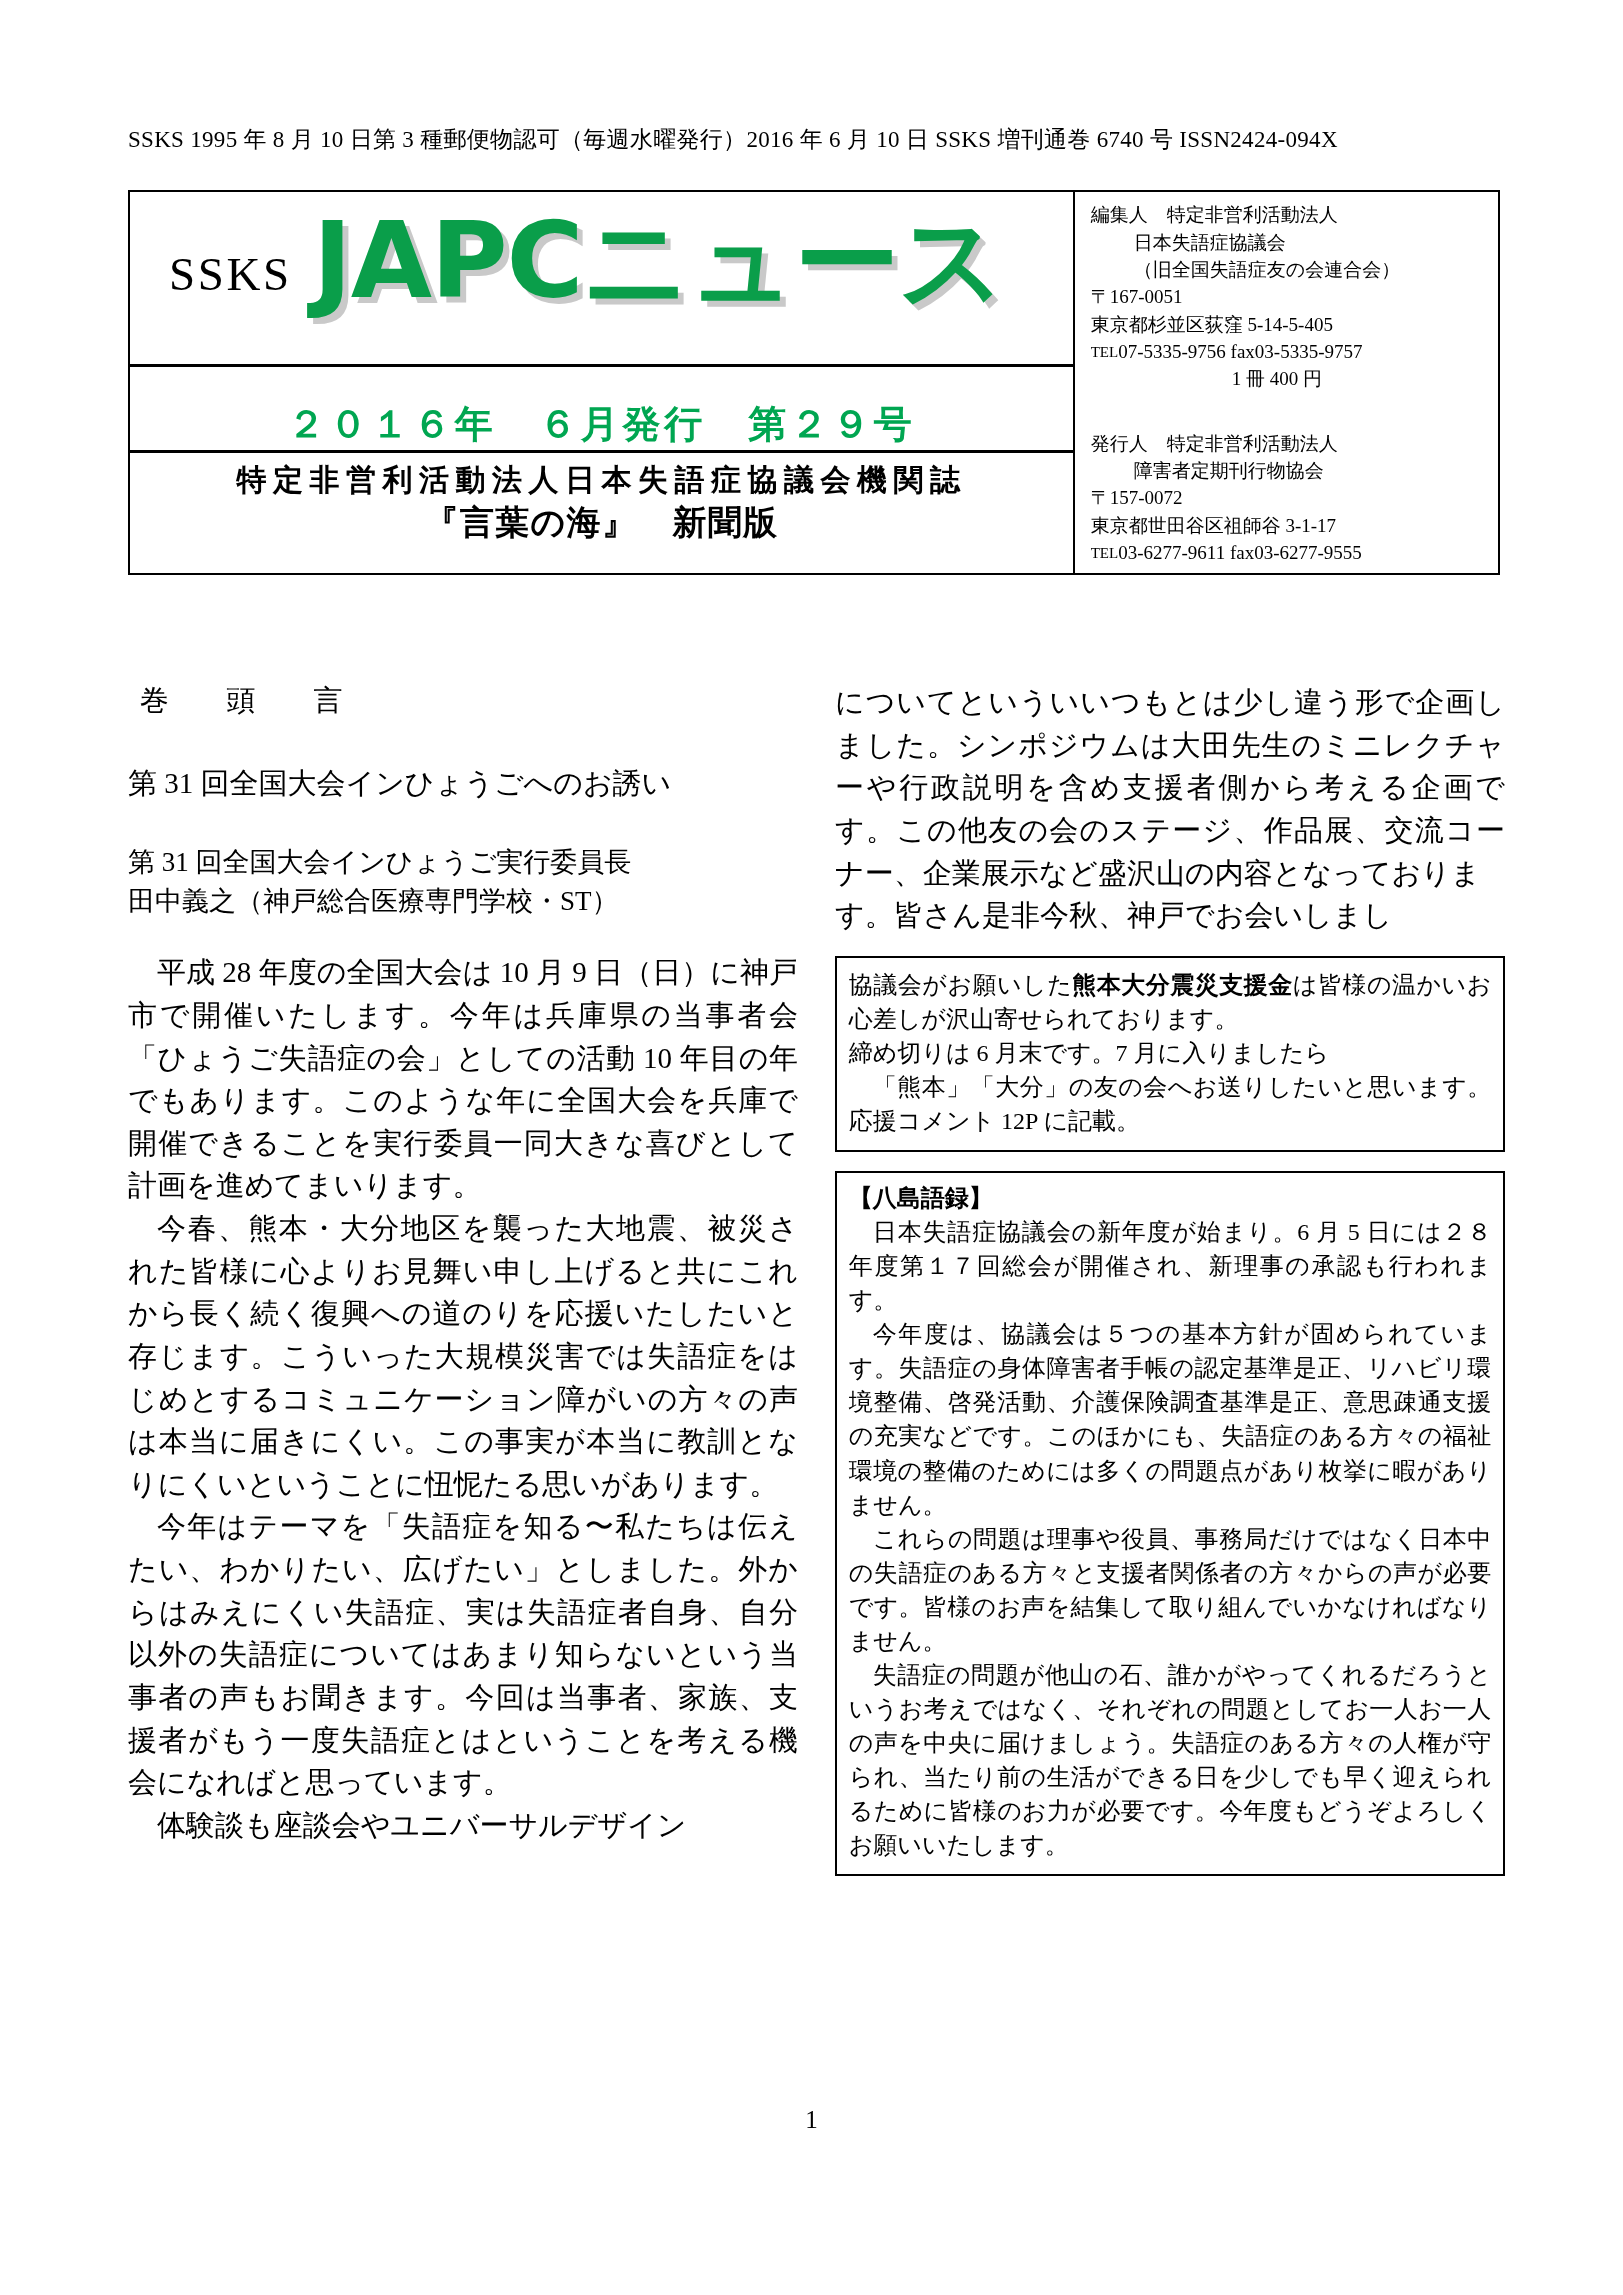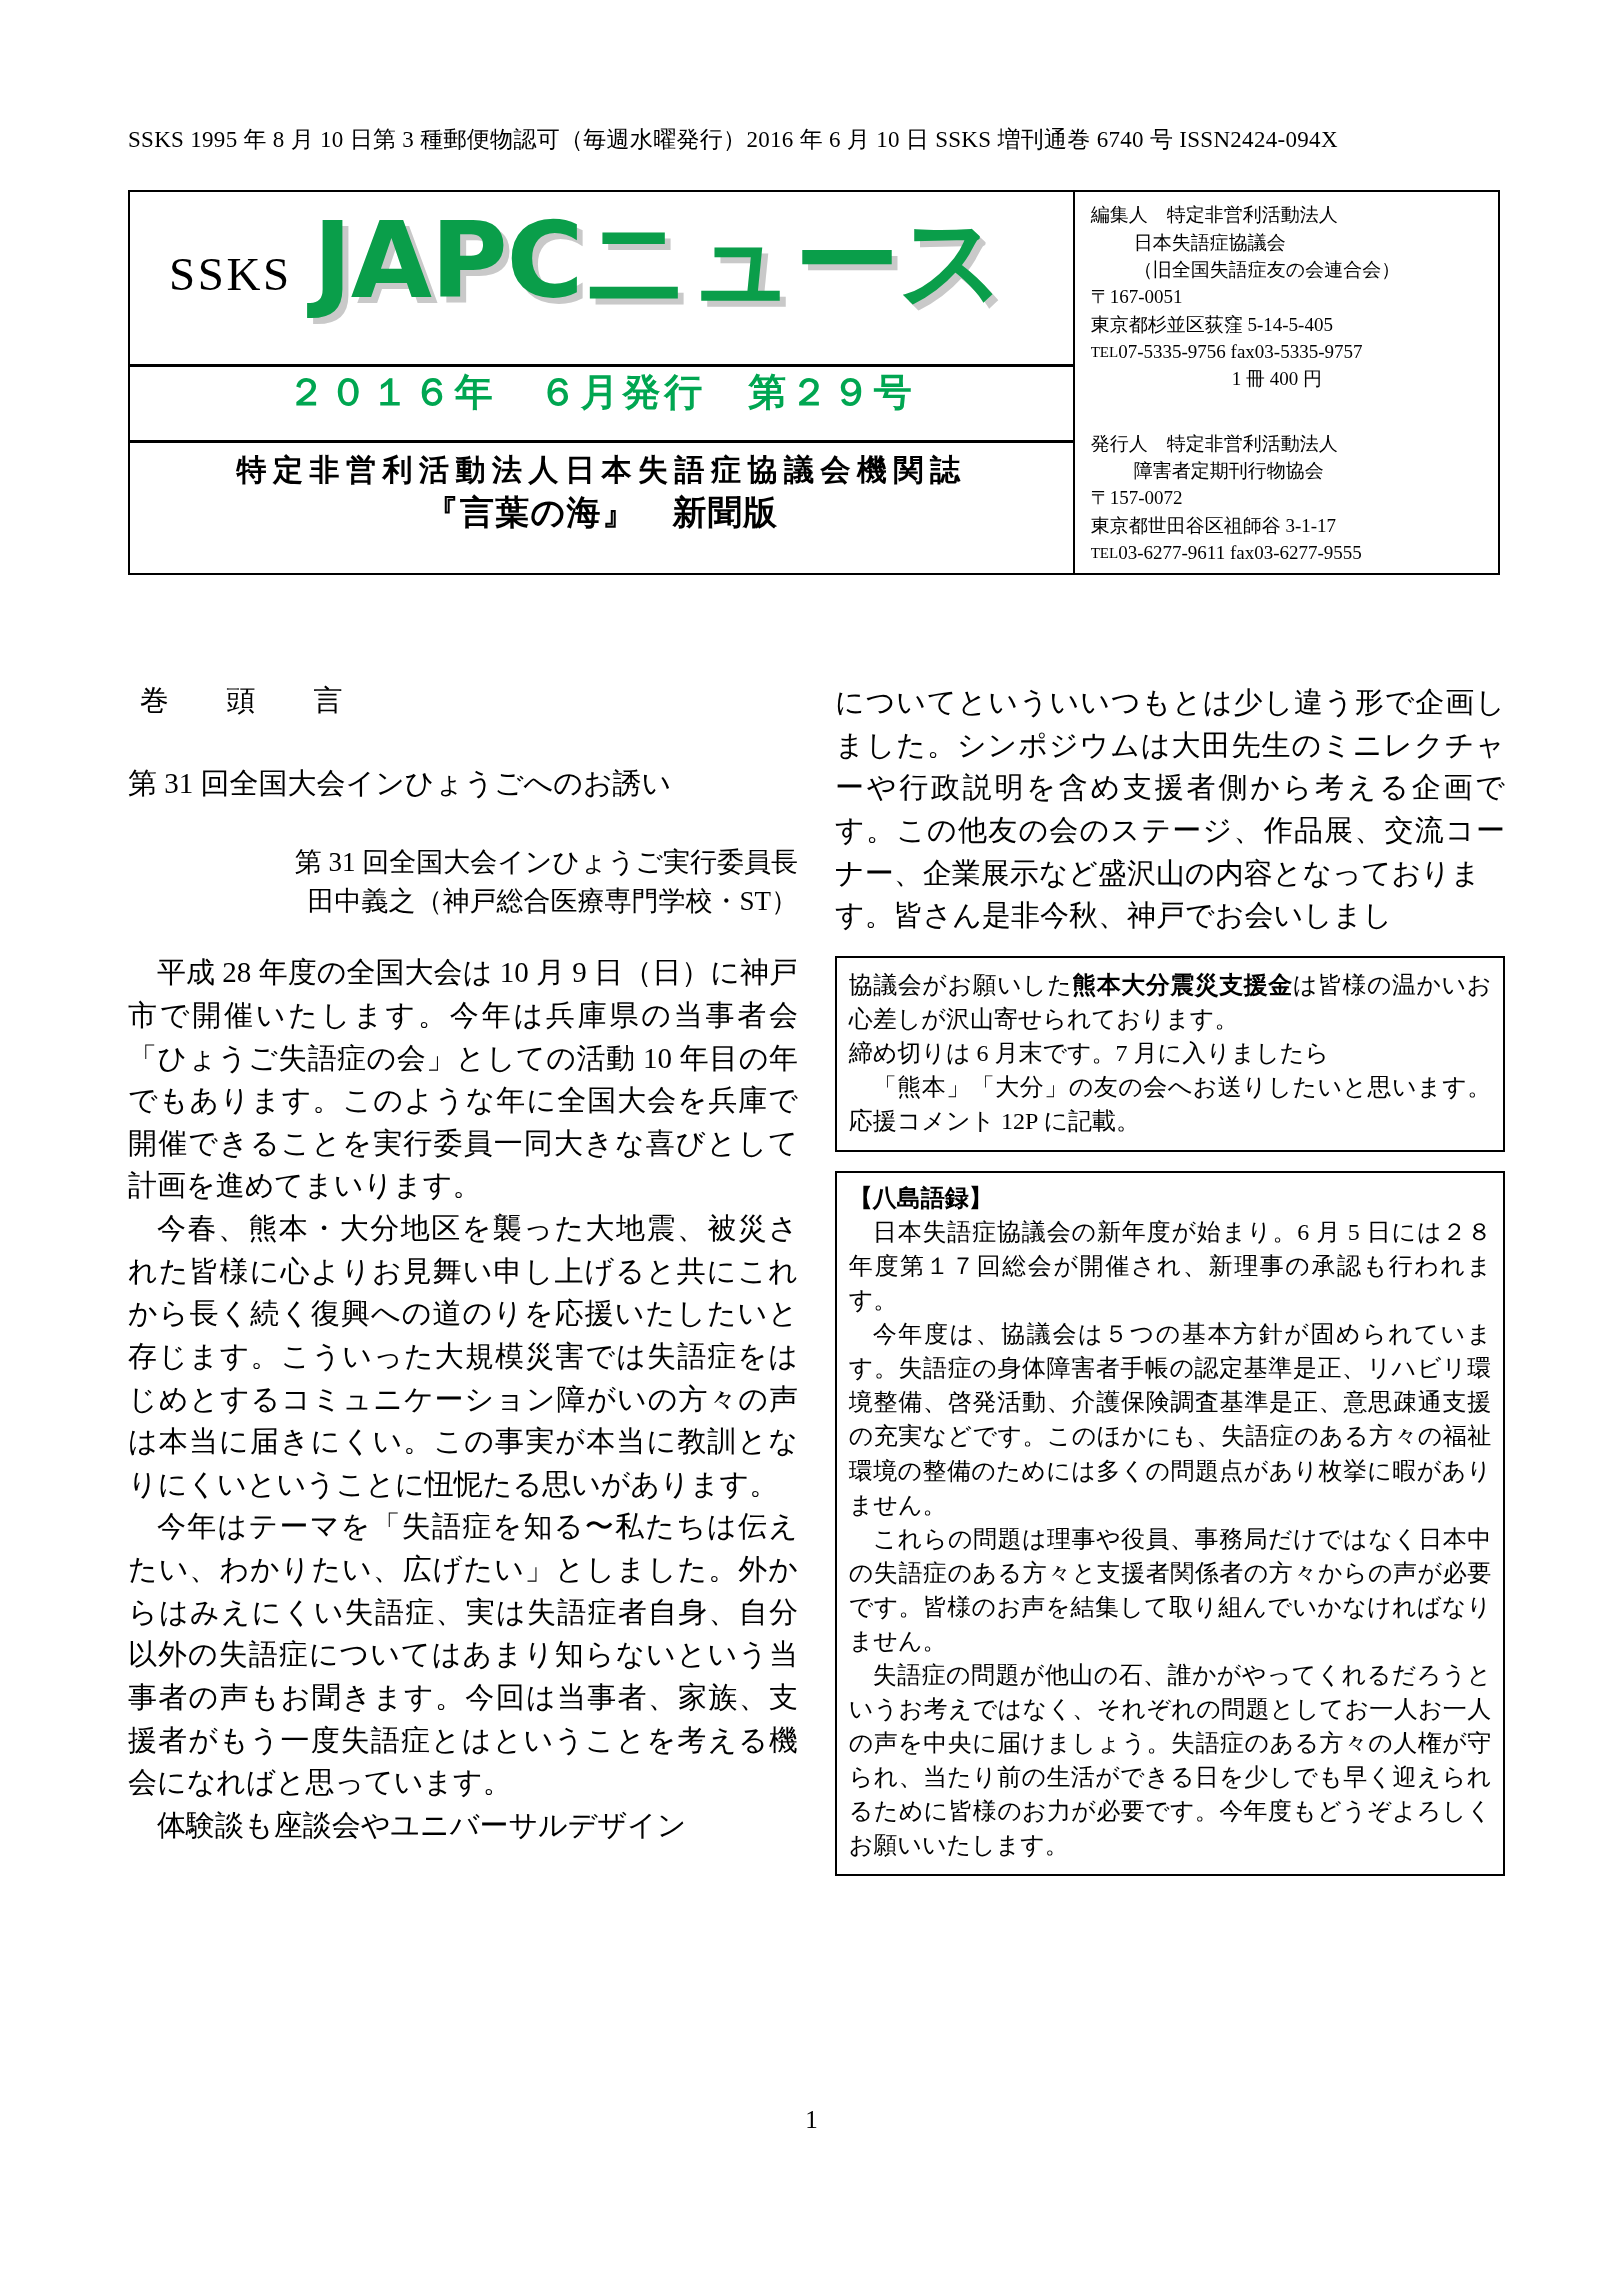--- a/index.html
+++ b/index.html
@@ -70,25 +70,25 @@
     font-size: 105px;
     font-weight: bold;
     font-family: "DejaVu Sans", "Liberation Sans", sans-serif;
     color: #0a9e4a;
     text-shadow: 5.9px 5.9px 0 #c9c9c9;
     letter-spacing: -1.3px;
     white-space: nowrap;
     line-height: 1.25;
   }
   .mh-issue-row {
-    height: 76px;
+    height: 86px;
     border-bottom: 3.3px solid #000;
     box-sizing: border-box;
     display: flex;
-    align-items: flex-start;
+    align-items: flex-end;
     justify-content: center;
   }
   .mh-issue {
     font-size: 38px;
     font-weight: bold;
     color: #00a651;
     letter-spacing: 3.9px;
     font-family: "DejaVu Sans", "Liberation Sans", sans-serif;
     white-space: nowrap;
   }
@@ -143,21 +143,21 @@
     margin: 0 0 43px 0;
     padding-left: 11.8px;
   }
   .col-heading {
     font-size: 29px;
     margin: 0 0 39px 0;
     white-space: nowrap;
   }
   .col-byline {
     font-size: 27px;
-    text-align: right;
+    text-align: left;
     line-height: 1.45;
     margin: 0 0 30px 0;
   }
   p.para {
     font-size: 29px;
     line-height: 1.47;
     margin: 0;
     text-align: justify;
     text-justify: inter-character;
     text-indent: 29px;

